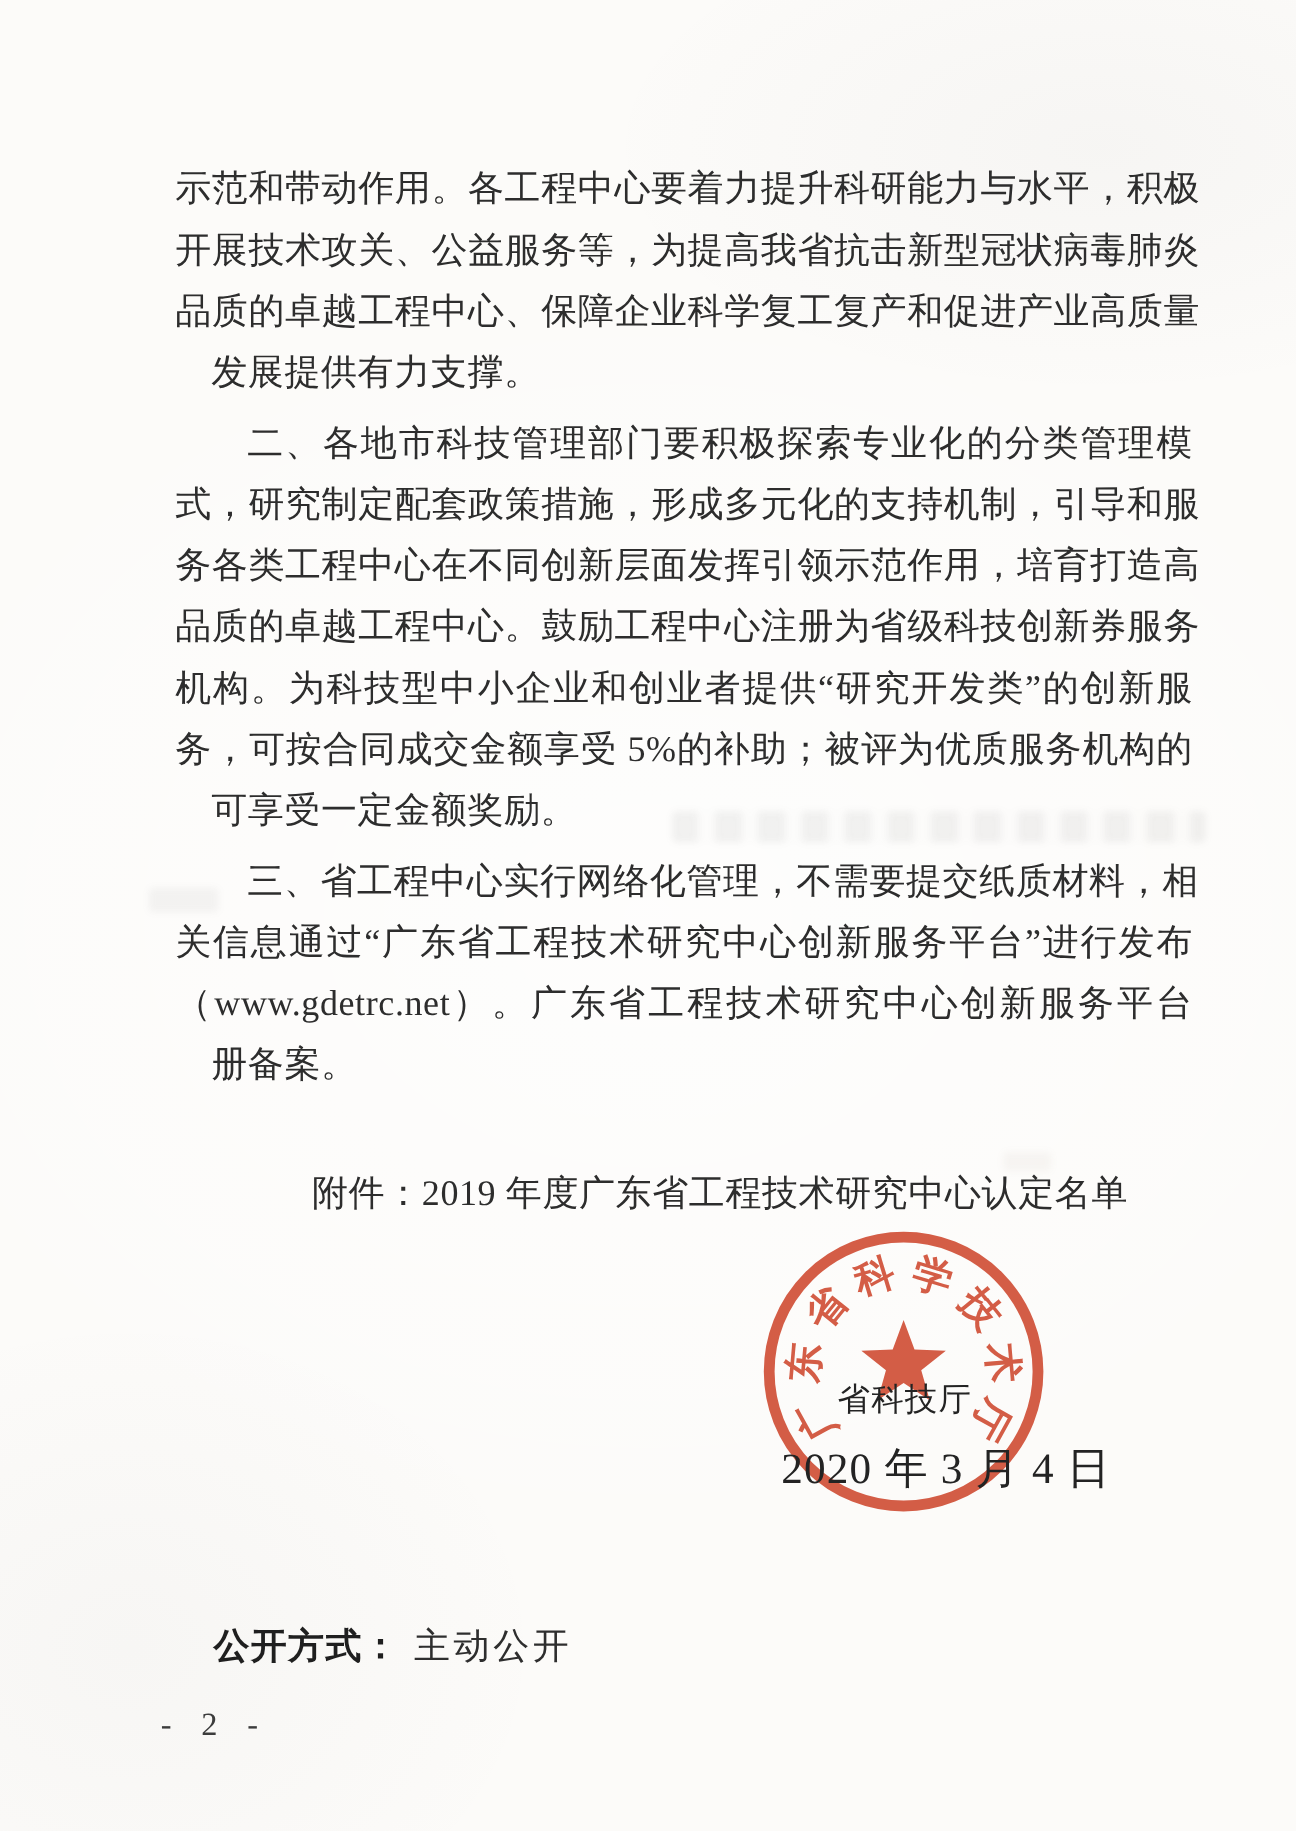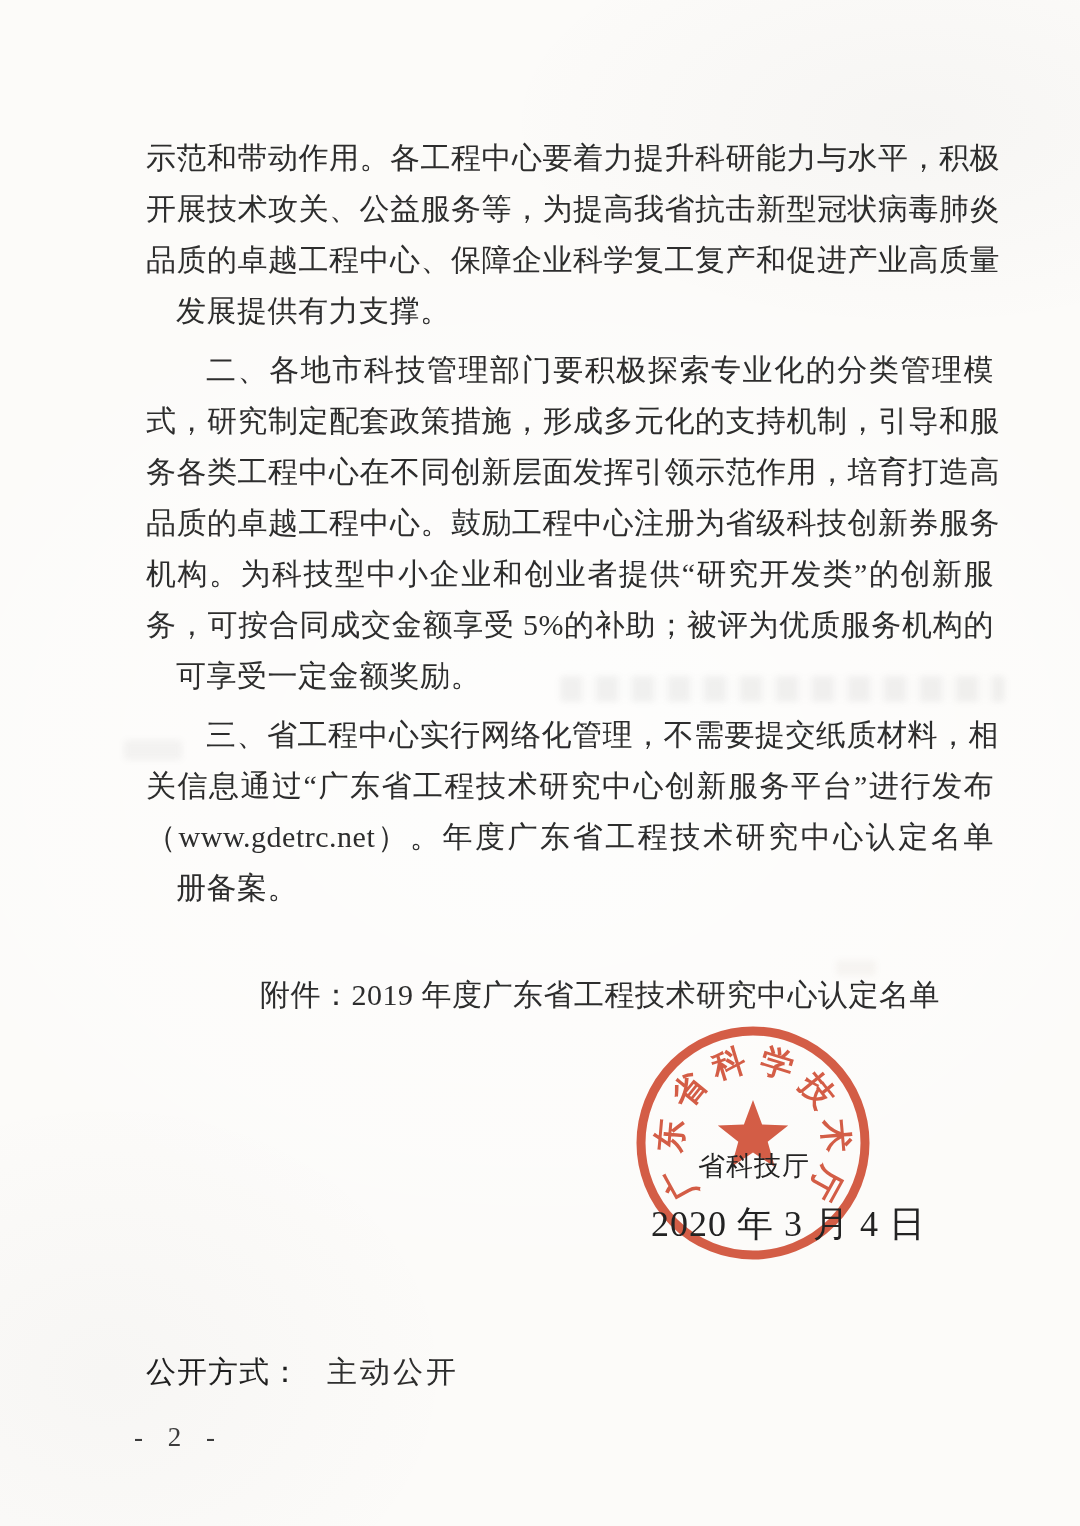--- a/index.html
+++ b/index.html
@@ -59,24 +59,24 @@
   .sig-date{
     position:absolute;left:651px;top:1200px;
     font-size:36px;letter-spacing:1px;color:#232323;
   }
 
   .disclosure{
     position:absolute;left:146px;top:1352px;font-size:30px;color:#1f1f1f;
   }
   .disclosure .label{
     font-family:"Liberation Sans","DejaVu Sans",sans-serif;
-    font-weight:400;letter-spacing:1px;
+    font-weight:700;letter-spacing:1px;margin-left:32px;
   }
   .disclosure .value{
-    margin-left:26px;letter-spacing:3px;color:#2e2e2e;
+    margin-left:12px;letter-spacing:3px;color:#2e2e2e;
   }
 
   .page-number{
     position:absolute;left:134px;top:1422px;
     font-size:27px;letter-spacing:9px;color:#3c3c3c;
     font-family:"Liberation Serif","DejaVu Serif",serif;
   }
 
   
   .artifact{position:absolute;pointer-events:none;}
@@ -116,21 +116,21 @@
         <div class="line">式，研究制定配套政策措施，形成多元化的支持机制，引导和服</div>
         <div class="line">务各类工程中心在不同创新层面发挥引领示范作用，培育打造高</div>
         <div class="line">品质的卓越工程中心。鼓励工程中心注册为省级科技创新券服务</div>
         <div class="line">机构。为科技型中小企业和创业者提供“研究开发类”的创新服</div>
         <div class="line">务，可按合同成交金额享受 5%的补助；被评为优质服务机构的</div>
         <div class="line last">可享受一定金额奖励。</div>
       </div>
       <div class="paragraph">
         <div class="line indent">三、省工程中心实行网络化管理，不需要提交纸质材料，相</div>
         <div class="line">关信息通过“广东省工程技术研究中心创新服务平台”进行发布</div>
-        <div class="line">（www.gdetrc.net）。年度广东省工程技术研究中心认定名单</div>
+        <div class="line">（www.gdetrc.net）。广东省工程技术研究中心创新服务平台</div>
         <div class="line last">册备案。</div>
       </div>
       <div class="attachment">附件：2019 年度广东省工程技术研究中心认定名单</div>
   </div>
 
   <div class="seal">
     <svg width="260" height="260" viewBox="0 0 260 260">
       <circle cx="130" cy="130" r="112" fill="none" stroke="var(--seal-red)" stroke-width="9"></circle>
       <polygon fill="var(--seal-red)" points="130,87 139.1,111.5 165.2,112.6 144.7,128.8 151.8,153.9 130,139.5 108.3,153.9 115.3,128.8 94.8,112.6 120.9,111.5"></polygon>
       <g text-anchor="middle">

